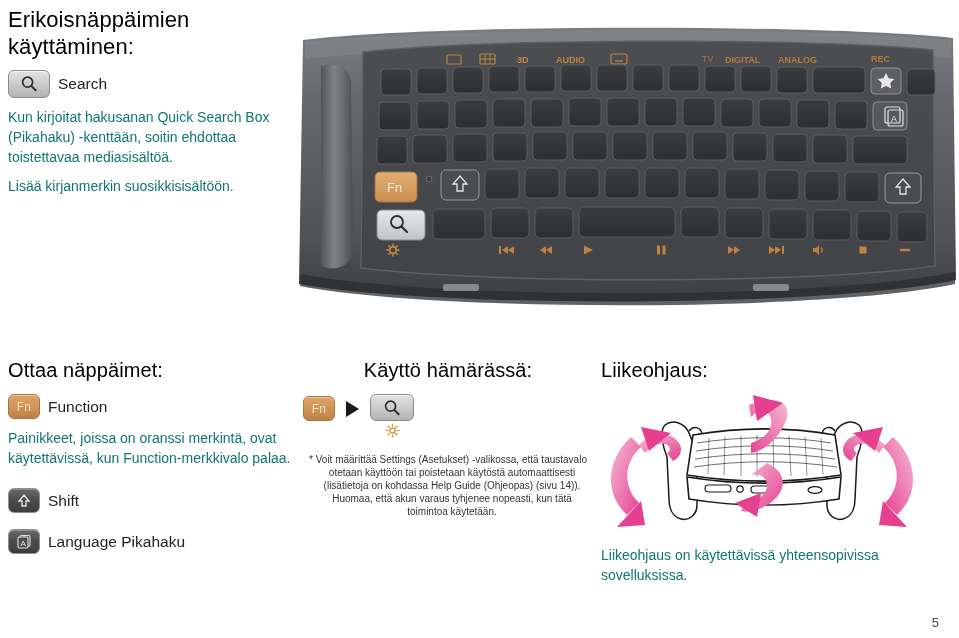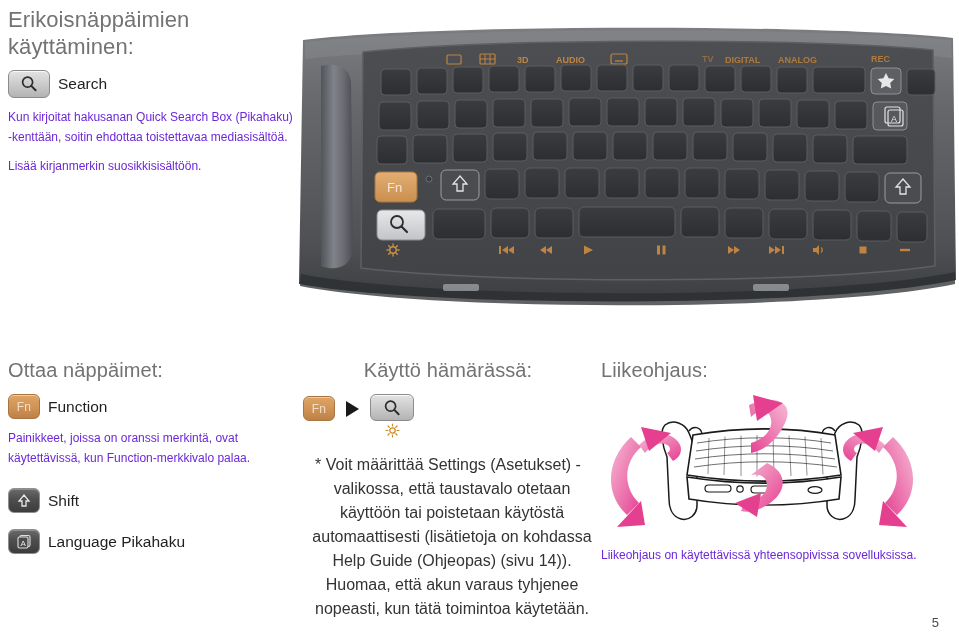--- a/index.html
+++ b/index.html
@@ -5,28 +5,28 @@
   html,body{margin:0;padding:0;}
   body{
     width:959px;height:638px;background:#ffffff;overflow:hidden;
     font-family:"Liberation Sans", sans-serif;
     color:#2e2e2e;position:relative;
   }
   .page{position:absolute;inset:0;}
 
   
   .h-green{
-    color:#737373;font-size:20px;line-height:25px;font-weight:400;
+    color:#000000;font-size:20px;line-height:25px;font-weight:400;
     letter-spacing:.1px;
   }
   .h-green.big{font-size:22px;line-height:27px;}
 
   
-  .body-txt{font-size:12px;line-height:20px;color:#6d28d9;}
-  .small-txt{font-size:16px;line-height:24px;color:#333;}
+  .body-txt{font-size:14px;line-height:20px;color:#0f766e;}
+  .small-txt{font-size:10px;line-height:13px;color:#333;}
   .key-label{font-size:15.5px;color:#1f1f1f;}
 
   
   .key{
     display:inline-flex;align-items:center;justify-content:center;
     border-radius:6px;vertical-align:middle;position:relative;
     box-sizing:border-box;
   }
   .key-dark{
     background:linear-gradient(180deg,#6a6a6a 0%,#4e4e4e 45%,#3c3c3c 100%);

